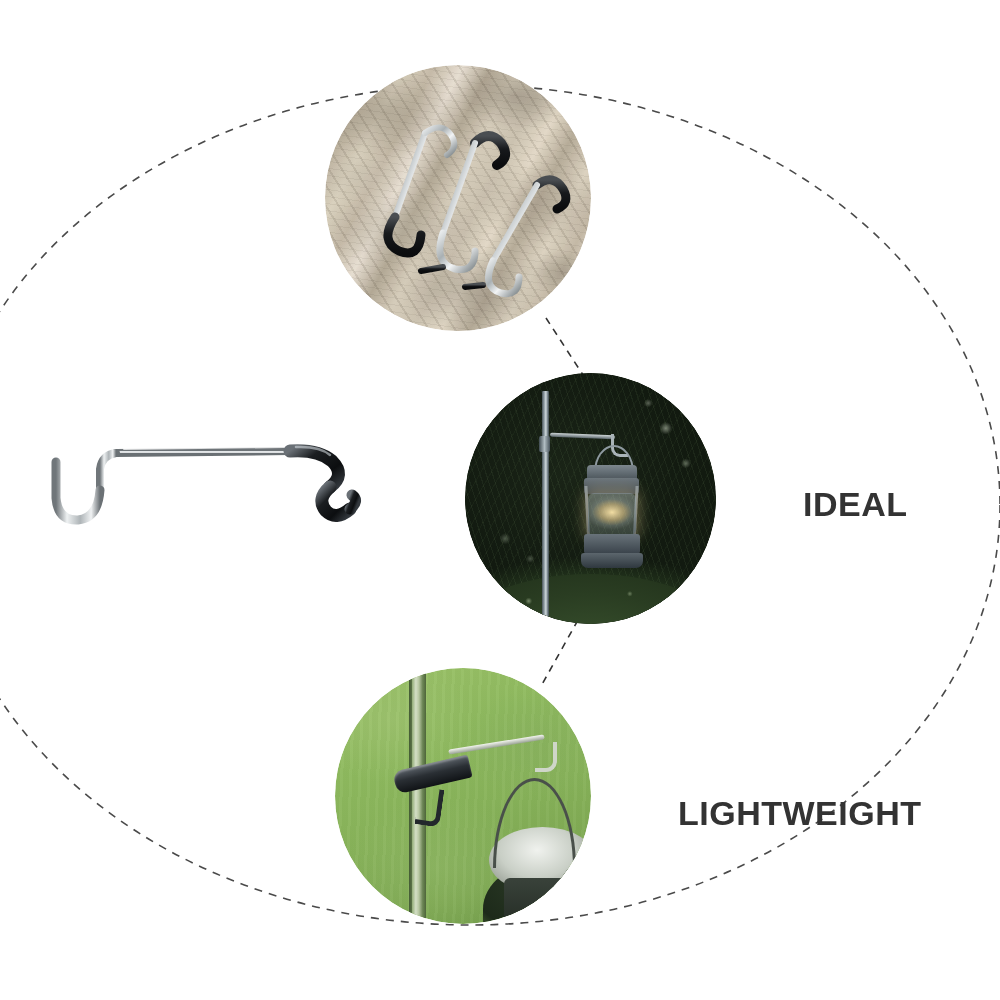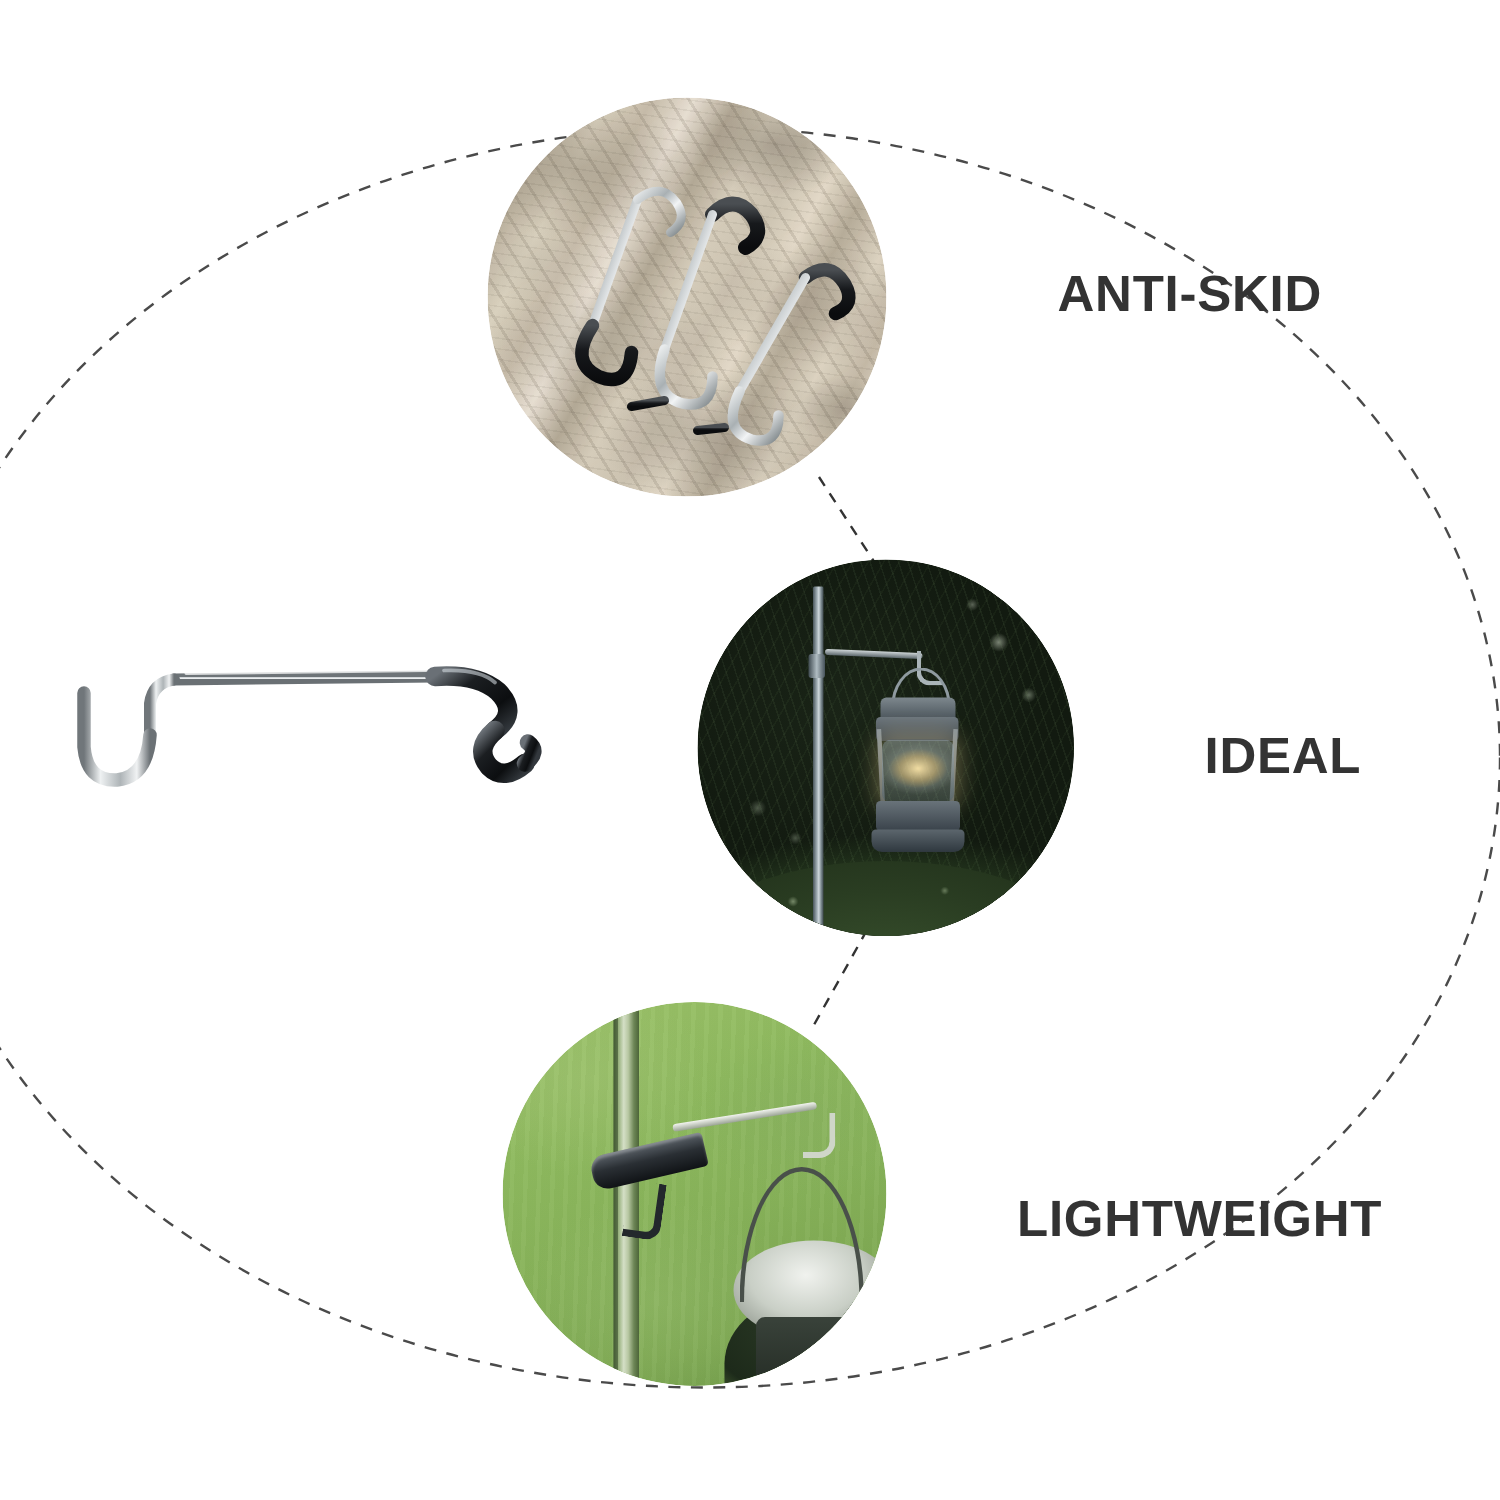--- a/index.html
+++ b/index.html
@@ -427,19 +427,18 @@
     <path d="M18 46 L18 28" stroke="url(#blackcoat)" stroke-width="12" fill="none" stroke-linecap="round"></path>
 
     <path d="M252 23 q28 -2 42 10 q14 14 -2 26" stroke="url(#blackcoat2)" stroke-width="13" fill="none" stroke-linecap="round"></path>
     <path d="M292 59 q-14 12 -4 24 q10 10 24 -2" stroke="url(#blackcoat2)" stroke-width="13" fill="none" stroke-linecap="round"></path>
     <path d="M312 81 q10 -8 2 -14" stroke="url(#blackcoat2)" stroke-width="11" fill="none" stroke-linecap="round"></path>
 
     <path d="M86 21 L246 19" stroke="rgba(255,255,255,.75)" stroke-width="2" fill="none" stroke-linecap="round"></path>
     <path d="M258 19 q24 -1 34 8" stroke="rgba(220,228,233,.55)" stroke-width="2.5" fill="none" stroke-linecap="round"></path>
   </svg>
 
-  <div class="feature-label" id="label-anti-skid">ANTI-SKID</div>
 
   <div class="feature-label" id="label-lightweight">LIGHTWEIGHT</div>
 
   <div class="feature-label" id="label-ideal">IDEAL</div>
 
 </div>
 
 </body></html>

